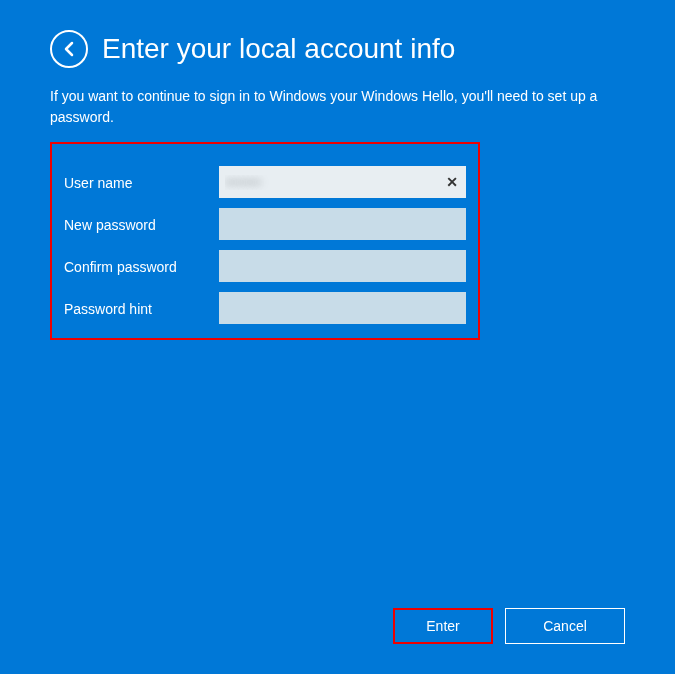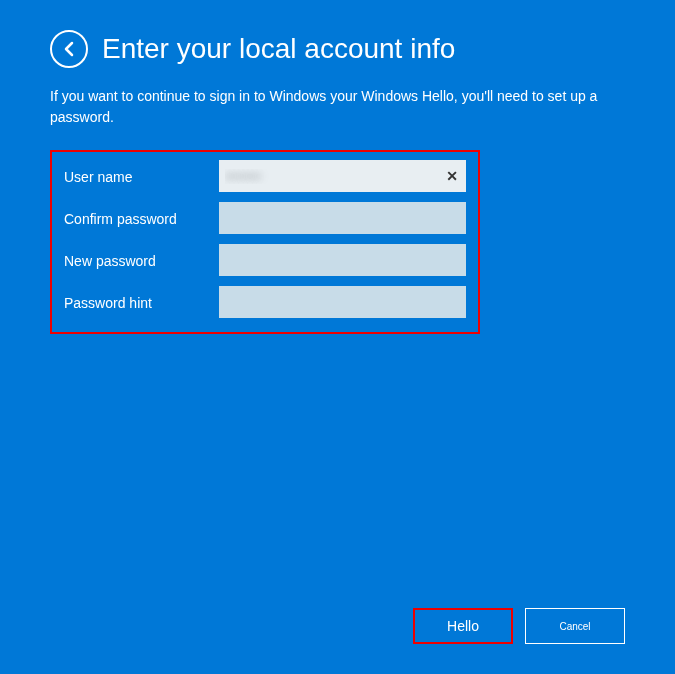--- a/index.html
+++ b/index.html
@@ -62,23 +62,22 @@
     .description {
       font-size: 14px;
       color: #fff;
       line-height: 1.5;
       margin-bottom: 14px;
       max-width: 600px;
     }
 
     .form-section {
       border: 2px solid #e00;
-      padding: 8px 12px 14px 12px;
+      padding: 22px 12px 14px 12px;
       display: inline-block;
-      margin-top: 8px;
       width: 430px;
     }
 
     .form-row {
       display: flex;
       align-items: center;
       margin-bottom: 10px;
     }
 
     .form-row:last-child {
@@ -142,26 +141,26 @@
       height: 36px;
       background: #0078D7;
       color: #fff;
       border: 2.5px solid #e00;
       font-size: 14px;
       cursor: pointer;
       font-family: 'Segoe UI', Arial, sans-serif;
     }
 
     .btn-cancel {
-      width: 100px;
+      width: 120px;
       height: 36px;
       background: #0078D7;
       color: #fff;
       border: 1.5px solid #fff;
-      font-size: 10px;
+      font-size: 14px;
       cursor: pointer;
       font-family: 'Segoe UI', Arial, sans-serif;
     }
   </style>
 </head>
 <body>
 
 <div class="page-container">
 
   <div class="header">
@@ -179,40 +178,40 @@
 
     <div class="form-row">
       <label class="form-label">User name</label>
       <div class="form-input-wrapper">
         <input type="text" class="form-input username-input" style="color: transparent; text-shadow: rgba(0, 0, 0, 0.4) 0px 0px 8px;" value="••••••••">
         <button class="clear-btn">✕</button>
       </div>
     </div>
 
     <div class="form-row">
+      <label class="form-label">New password</label>
+      <div class="form-input-wrapper">
+        <input type="password" class="form-input" style="">
+      </div>
+    </div>
+
+    <div class="form-row">
       <label class="form-label">Confirm password</label>
       <div class="form-input-wrapper">
         <input type="password" class="form-input" style="">
       </div>
     </div>
 
     <div class="form-row">
-      <label class="form-label">New password</label>
-      <div class="form-input-wrapper">
-        <input type="password" class="form-input" style="">
-      </div>
-    </div>
-
-    <div class="form-row">
       <label class="form-label">Password hint</label>
       <div class="form-input-wrapper">
         <input type="text" class="form-input" style="">
       </div>
     </div>
 
   </div>
 
   <div class="buttons-row">
-    <button class="btn-next">Hello</button>
+    <button class="btn-next">Enter</button>
     <button class="btn-cancel">Cancel</button>
   </div>
 
 </div>
 
 </body></html>

